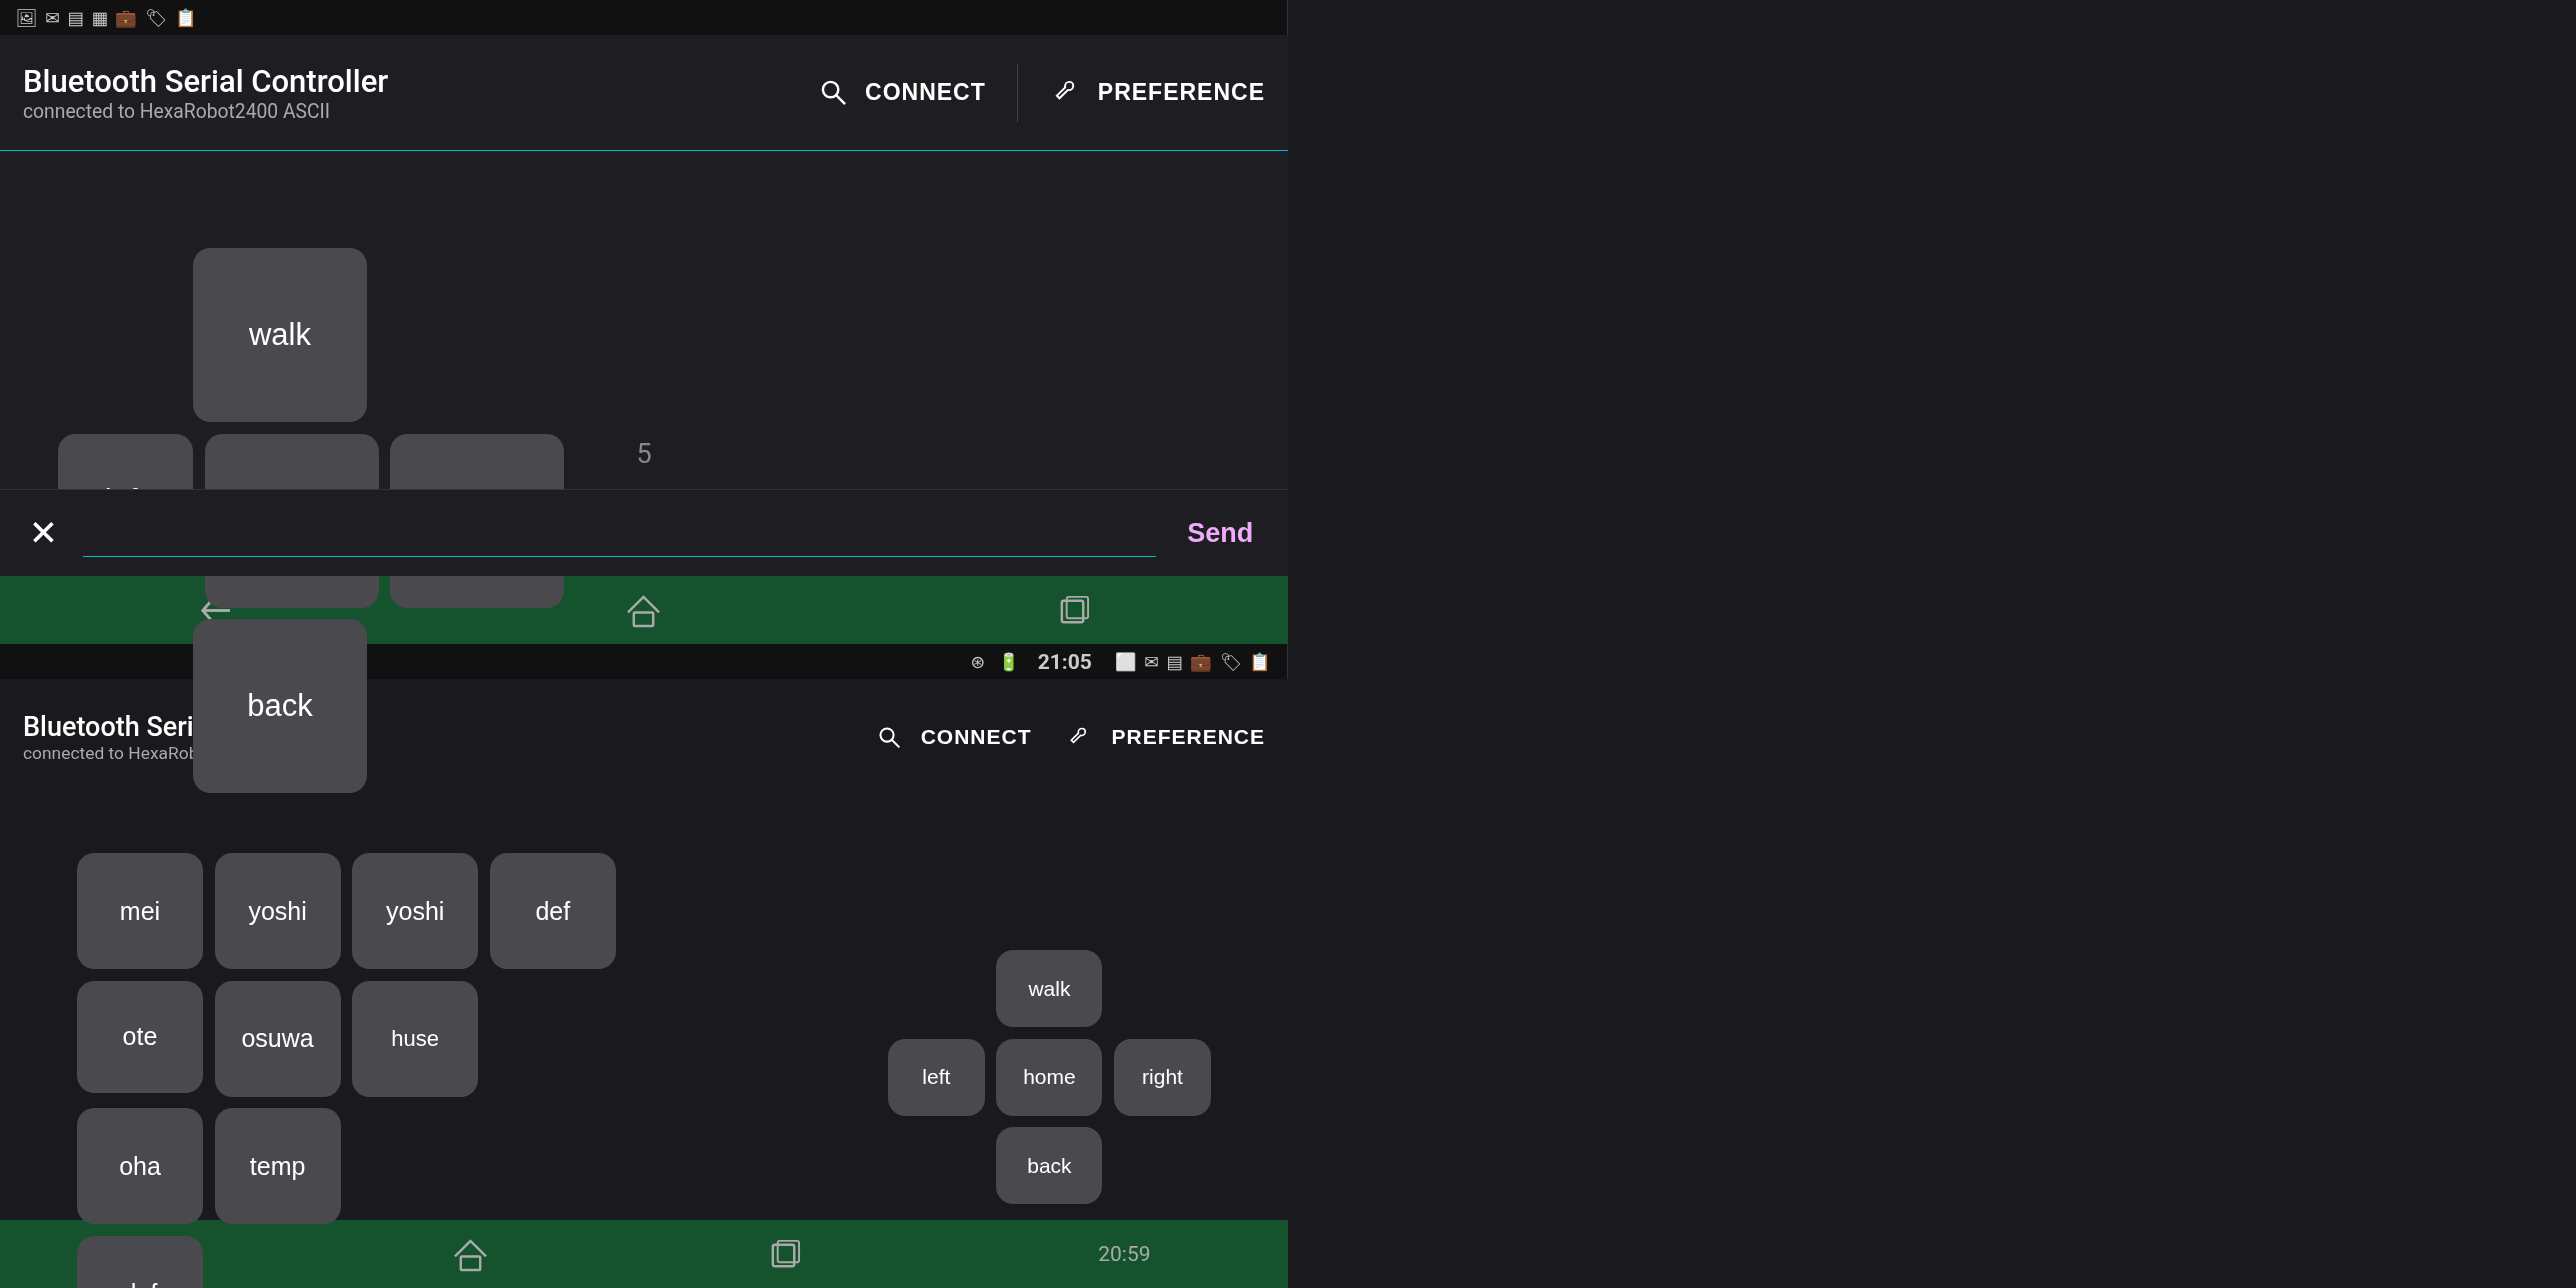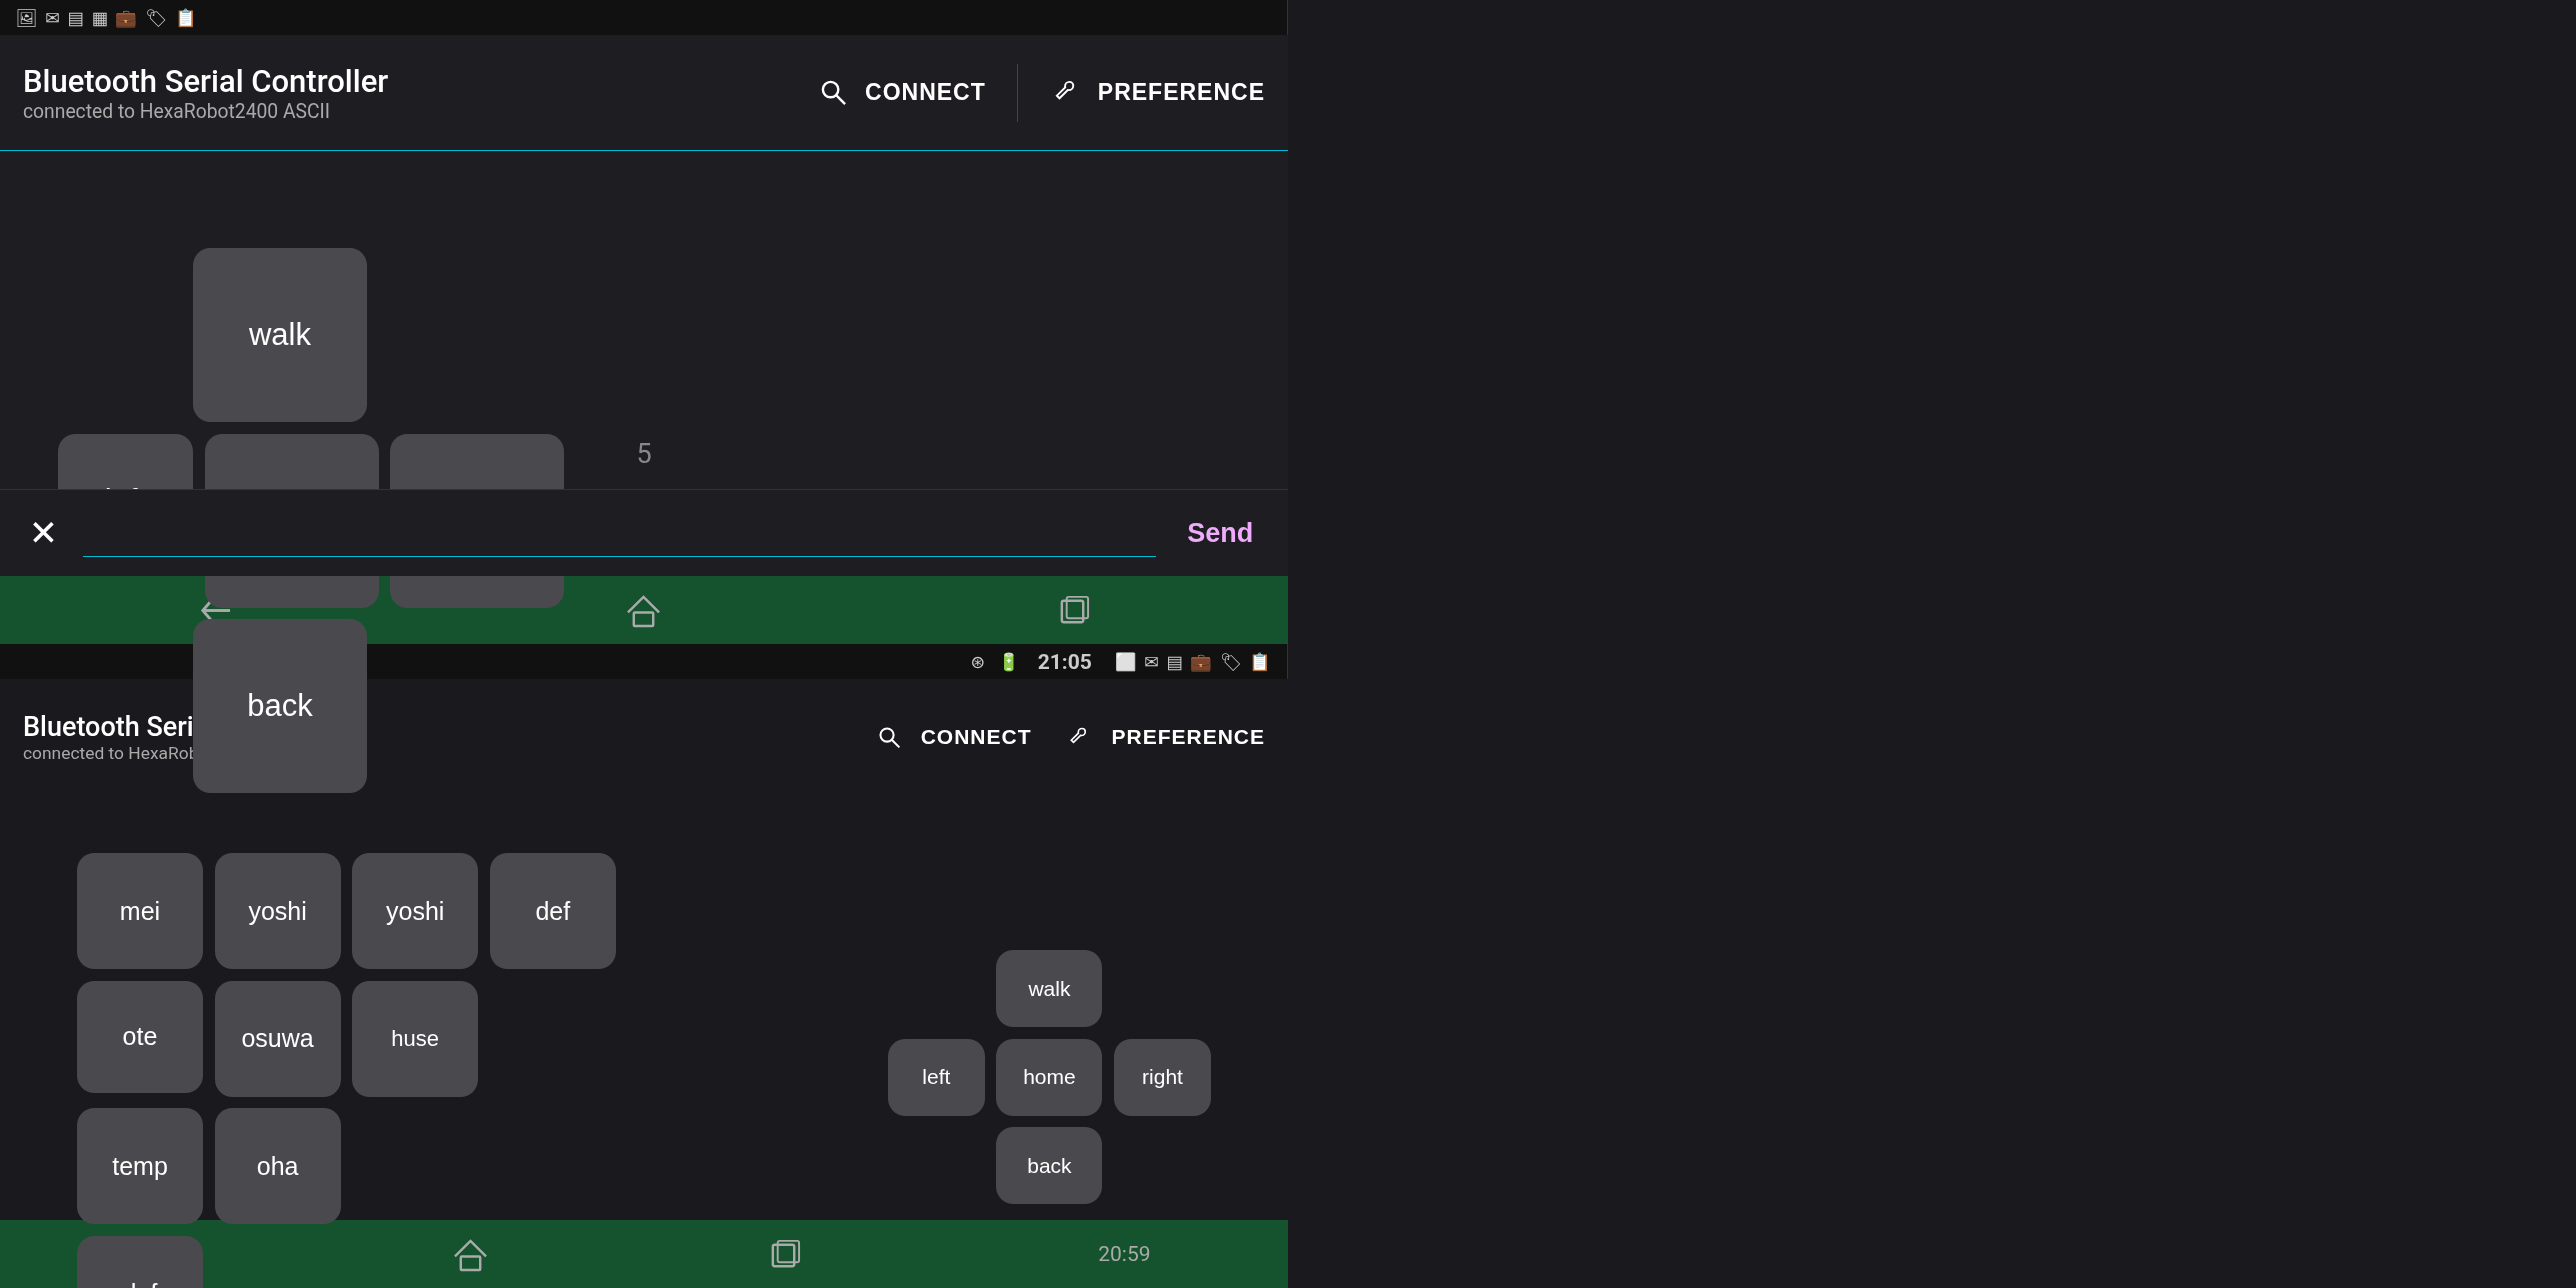--- a/index.html
+++ b/index.html
@@ -395,22 +395,22 @@
         <button class="ctrl-btn" style="width:126px; height:116px; font-size:25px;">def</button>
       </div>
 
       <div class="btn-row">
         <button class="ctrl-btn" style="width:126px; height:112px; font-size:25px;">ote</button>
         <button class="ctrl-btn" style="width:126px; height:116px; font-size:25px;">osuwa</button>
         <button class="ctrl-btn" style="width:126px; height:116px; font-size:22px;">huse</button>
       </div>
 
       <div class="btn-row">
+        <button class="ctrl-btn" style="width:126px; height:116px; font-size:25px;">oha</button>
         <button class="ctrl-btn" style="width:126px; height:116px; font-size:25px;">temp</button>
-        <button class="ctrl-btn" style="width:126px; height:116px; font-size:25px;">oha</button>
       </div>
 
       <div class="btn-row">
         <button class="ctrl-btn" style="width:126px; height:116px; font-size:25px;">def</button>
       </div>
     </div>
 
     <div class="btn-group-small">
 
       <div class="btn-row" style="justify-content: center;">

